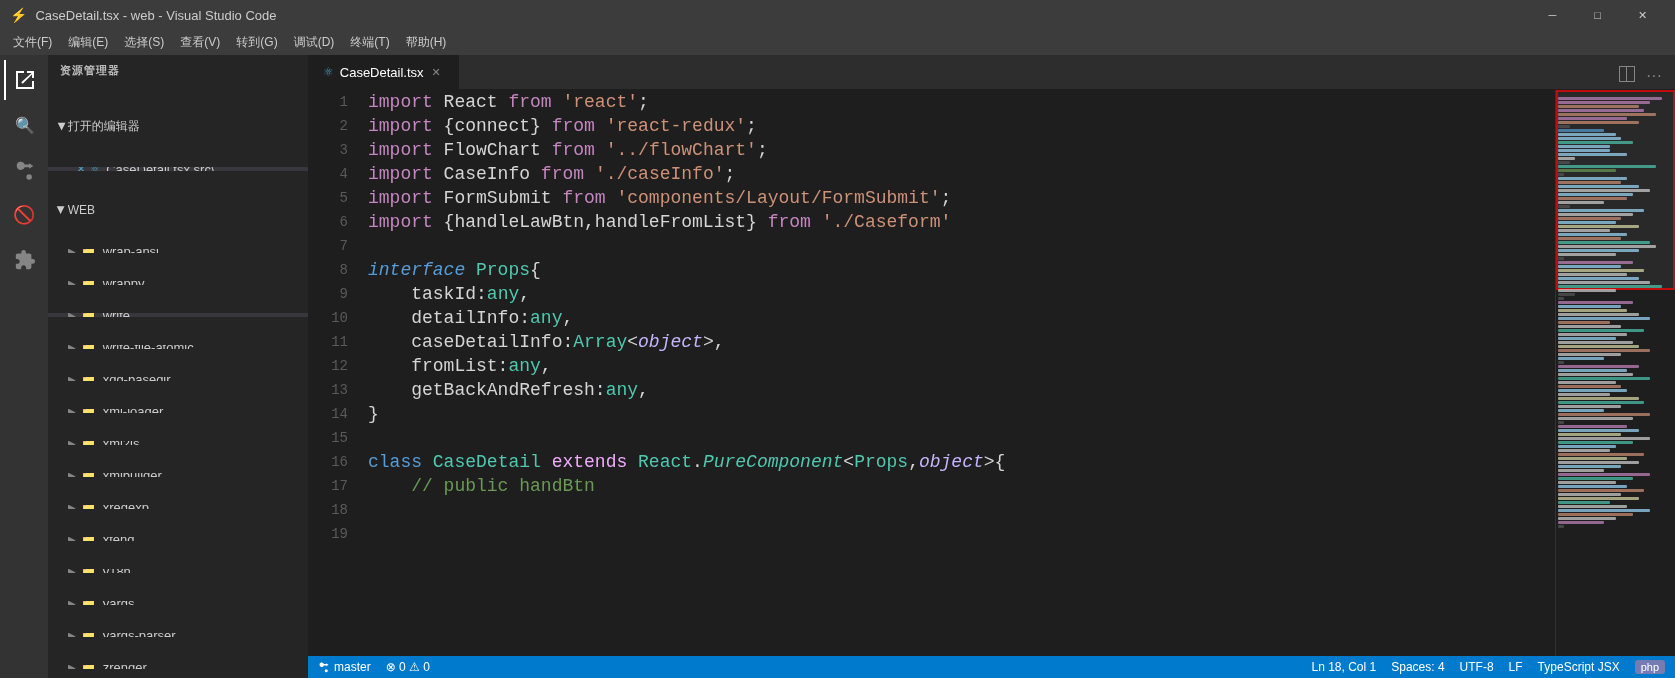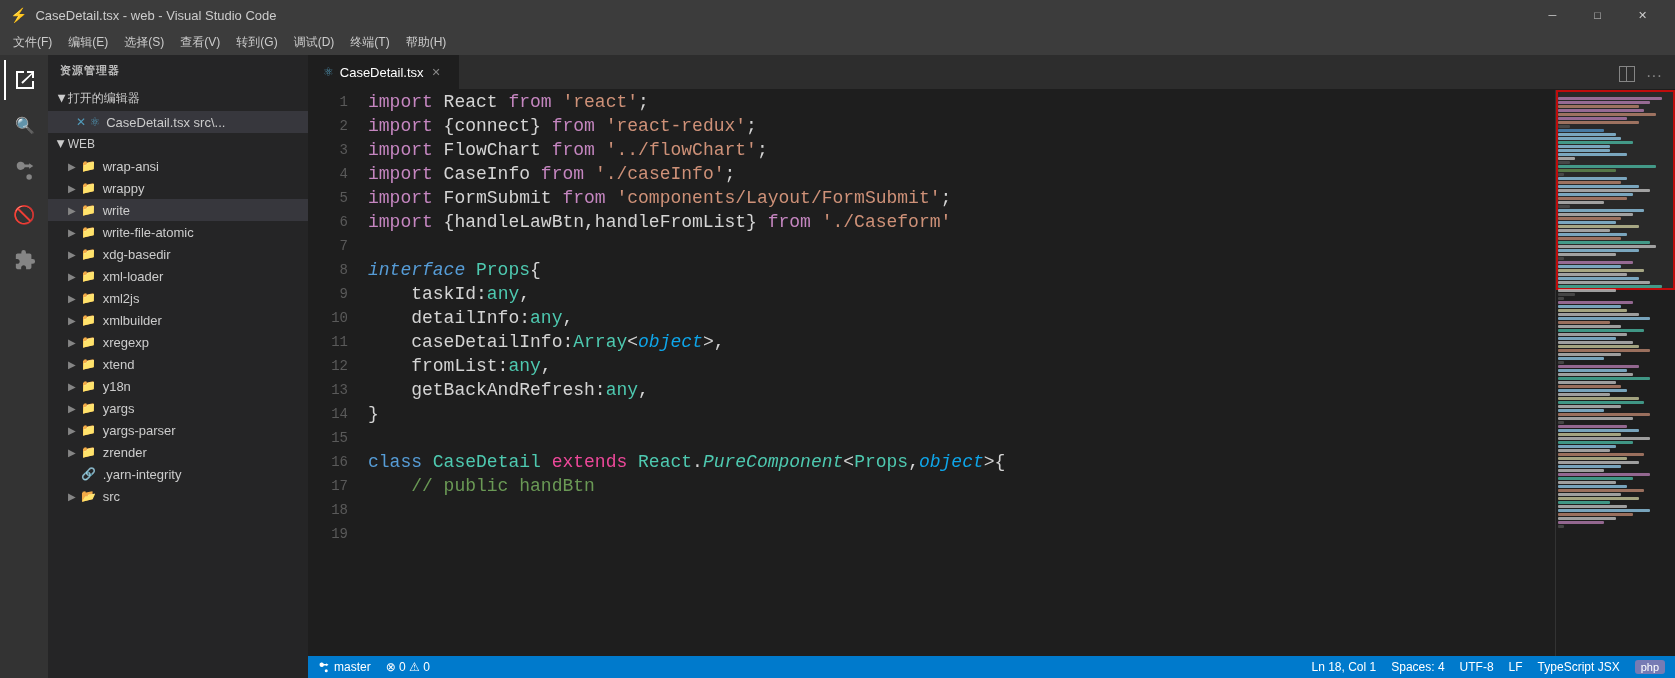--- a/index.html
+++ b/index.html
@@ -82,20 +82,21 @@
       border-left: 2px solid #ffffff;
     }
 
     
     #sidebar {
       width: 260px;
       background: #252526;
       display: flex;
       flex-direction: column;
       overflow: hidden;
+      gap: 28px;
     }
     .sidebar-header {
       padding: 8px 12px;
       font-size: 11px;
       font-weight: bold;
       color: #bbb;
       text-transform: uppercase;
       letter-spacing: 1px;
     }
     .sidebar-section-label {
@@ -197,24 +198,24 @@
     .code-line {
       white-space: pre;
       height: 24px;
     }
 
     
     .kw-import { color: #c586c0; }
     .kw-from { color: #c586c0; }
     .kw-interface { color: #569cd6; font-style: italic; }
     .kw-class { color: #569cd6; }
-    .kw-extends { color: #ec4899; }
+    .kw-extends { color: #f0abfc; }
     .kw-any { color: #4ec9b0; }
     .kw-Array { color: #4ec9b0; }
-    .kw-object { color: #0ea5e9; font-style: italic; }
+    .kw-object { color: #c4b5fd; font-style: italic; }
     .kw-PureComponent { color: #4ec9b0; font-style: italic; }
     .str { color: #ce9178; }
     .comment { color: #6a9955; }
 
     
     #minimap {
       width: 120px;
       background: #1e1e1e;
       border-left: 1px solid #333;
       position: relative;

